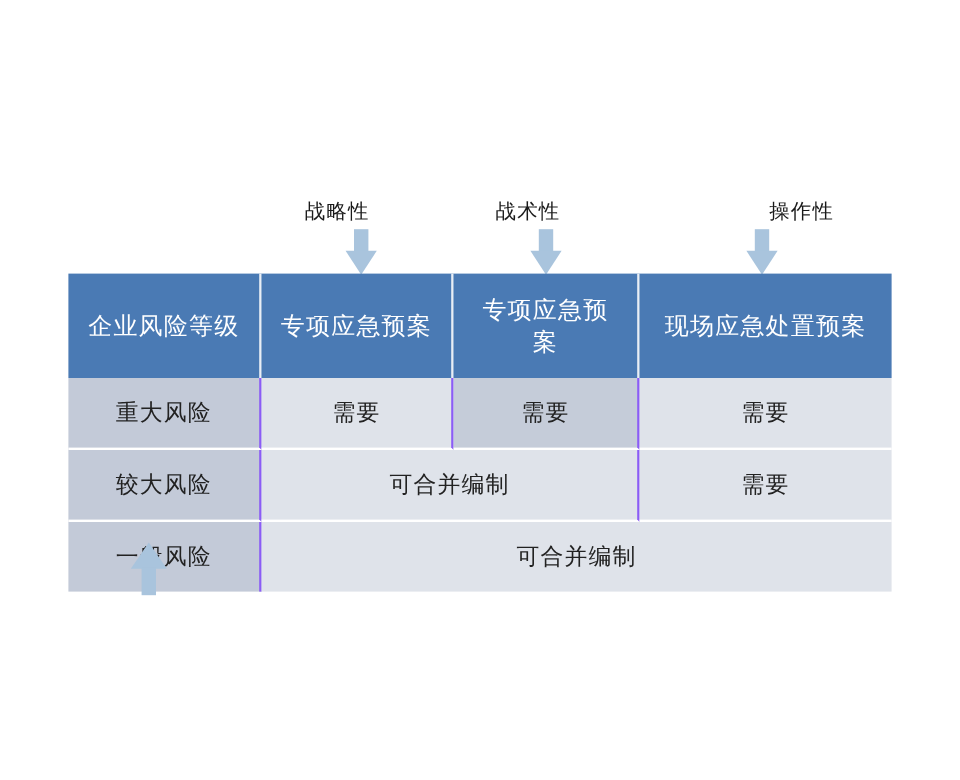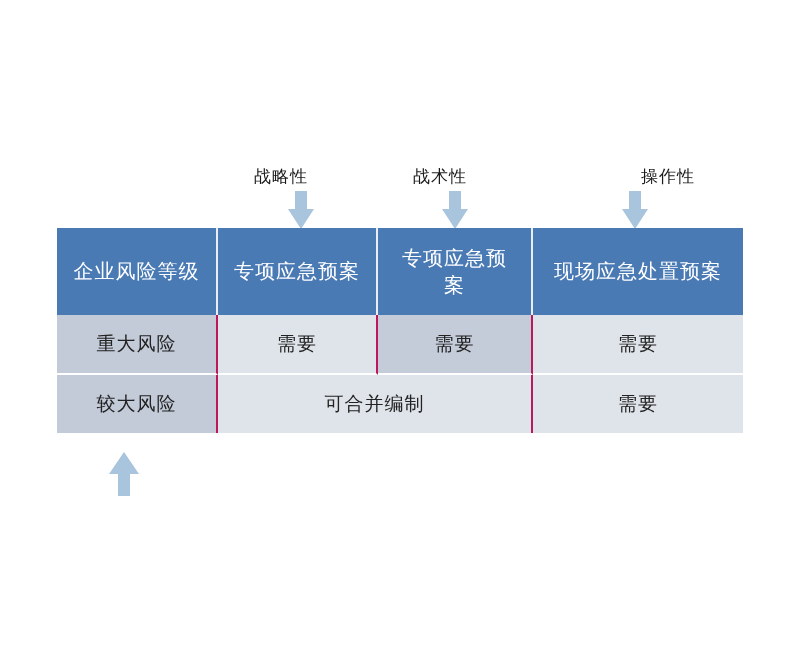--- a/index.html
+++ b/index.html
@@ -97,21 +97,21 @@
     letter-spacing:1px;
     border-right:2px solid #e9eef5;
   }
   .matrix thead th:last-child{border-right:none;}
 
   .matrix tbody tr{height:55px;}
   .cell{
     font-size:19px;
     color:#222222;
     letter-spacing:1px;
-    border-right:2px solid #be185d;
+    border-right:2px solid #8b5cf6;
     border-bottom:2px solid #ffffff;
   }
   .cell:last-child{border-right:none;}
   .matrix tbody tr:last-child .cell{border-bottom:none;}
 
   .tint-head{background:#c3cad8;}   
   .tint-light{background:#dfe3ea;}  
   .tint-mid{background:#c5ccd9;}    
 </style>
 </head>
@@ -160,20 +160,24 @@
         <td class="cell tint-mid">需要</td>
         <td class="cell tint-light">需要</td>
       </tr>
 
       <tr>
         <td class="cell tint-head">较大风险</td>
         <td class="cell tint-light" colspan="2">可合并编制</td>
         <td class="cell tint-light">需要</td>
       </tr>
 
+      <tr>
+        <td class="cell tint-head">一般风险</td>
+        <td class="cell tint-light" colspan="3">可合并编制</td>
+      </tr>
 
     </tbody>
   </table>
 
   <div class="arrow-up" style="left:109px;top:452px;">
     <span class="head"></span>
     <span class="shaft"></span>
   </div>
 
 </div>

